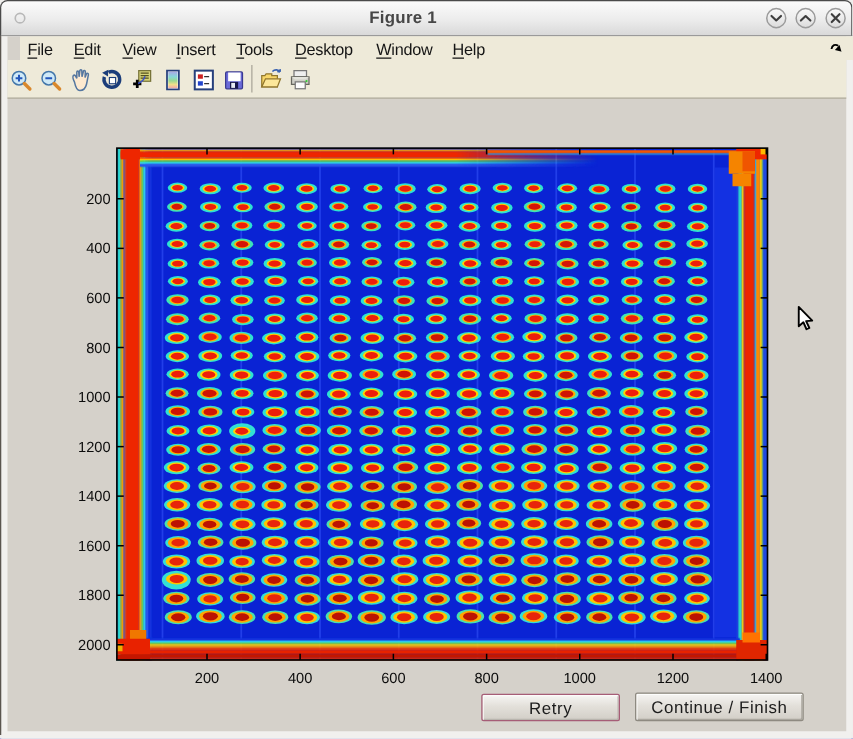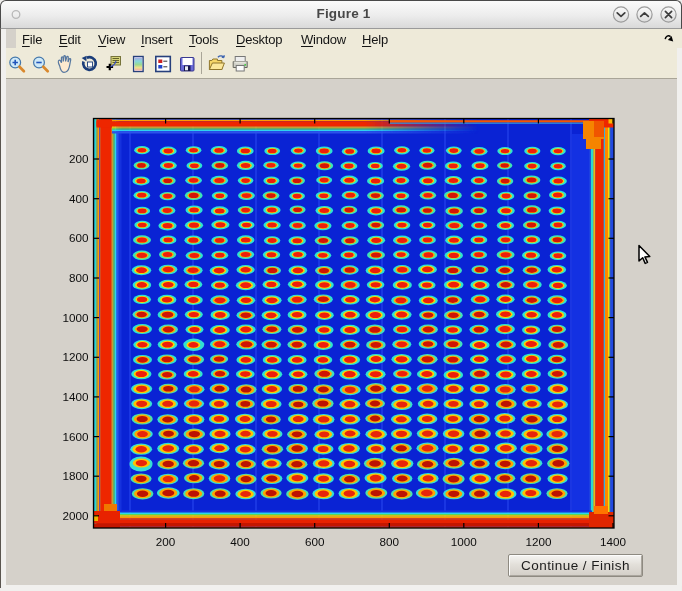--- a/index.html
+++ b/index.html
@@ -4,21 +4,21 @@
 <style>
 * { margin:0; padding:0; box-sizing:border-box; }
 html,body { width:682px; height:591px; }
 body { font-family:"Liberation Sans", sans-serif; background:#efeeec; overflow:hidden; }
 #win { position:absolute; left:0; top:0; width:682px; height:591px; }
 #titlebar { position:absolute; left:0; top:0; width:682px; height:29px;
   background:linear-gradient(#fbfbfb, #ececec 55%, #d9d9d9);
   border:1px solid #4a4a4a; border-bottom:1px solid #9a9a9a;
   border-radius:6px 6px 0 0; }
 #title { position:absolute; left:0; top:6px; width:645px; text-align:center;
-  font-size:13.5px; font-weight:bold; color:#474747; letter-spacing:0.2px;margin-left:21px; }
+  font-size:13.5px; font-weight:bold; color:#474747; letter-spacing:0.2px; }
 #content { position:absolute; left:1px; top:29px; width:680px; height:557px; background:#d5d1ca; }
 #lightL { position:absolute; left:1px; top:29px; width:5px; height:557px; background:#f1f0ee; }
 #lightR { position:absolute; left:677px; top:29px; width:5px; height:557px; background:#f1f0ee; }
 #lightB { position:absolute; left:1px; top:585px; width:680px; height:6px; background:#f1f0ee; }
 #darkL { position:absolute; left:0; top:28px; width:1px; height:560px; background:#5a554f; }
 #menubar { position:absolute; left:16px; top:29px; width:671px; height:19px; background:#eeead9; }
 #toolbar { position:absolute; left:6px; top:48px; width:671px; height:31px; background:#eeead9;
   border-bottom:1px solid #a9a598; }
 .menu { position:absolute; top:3px; font-size:13px; color:#151515; letter-spacing:-0.2px; }
 .menu u { text-decoration:underline; text-underline-offset:1.5px; }
@@ -1526,14 +1526,15 @@
     <g>
       <path d="M665.2,39.2 C665.6,36.2 668.2,35.0 670.6,36.6" stroke="#000" stroke-width="1.5" fill="none"></path>
       <path d="M673.2,41.4 L667.9,39.9 L671.6,35.9 Z" fill="#000"></path>
     </g>
 
     <g transform="translate(639,245.5)">
       <path d="M0,0 L0,15.5 L3.7,12.3 L6.2,17.9 L8.5,16.9 L5.9,11.4 L10.8,11 Z" fill="#fff" stroke="#000" stroke-width="1.5" stroke-linejoin="round"></path>
     </g>
   </svg>
 
+  <div class="btn" id="retry">Retry</div>
   <div class="btn" id="cont">Continue&nbsp;/&nbsp;Finish</div>
 </div>
 
 </body></html>

